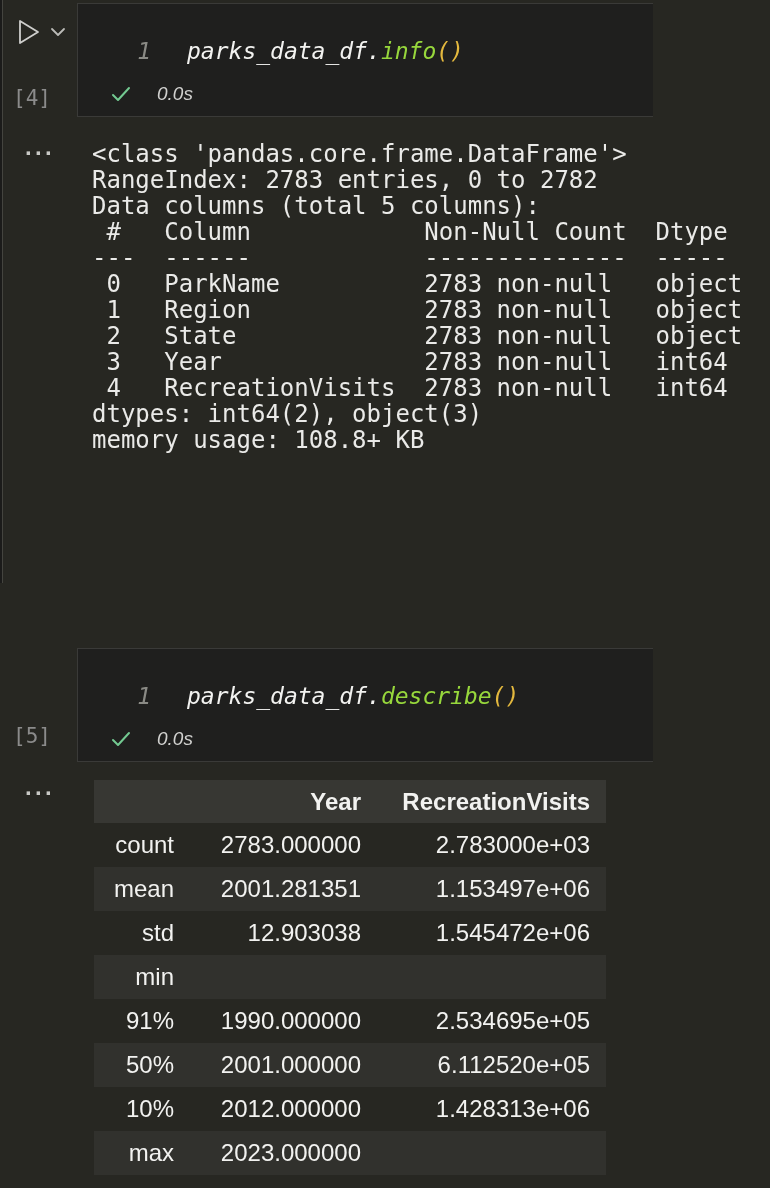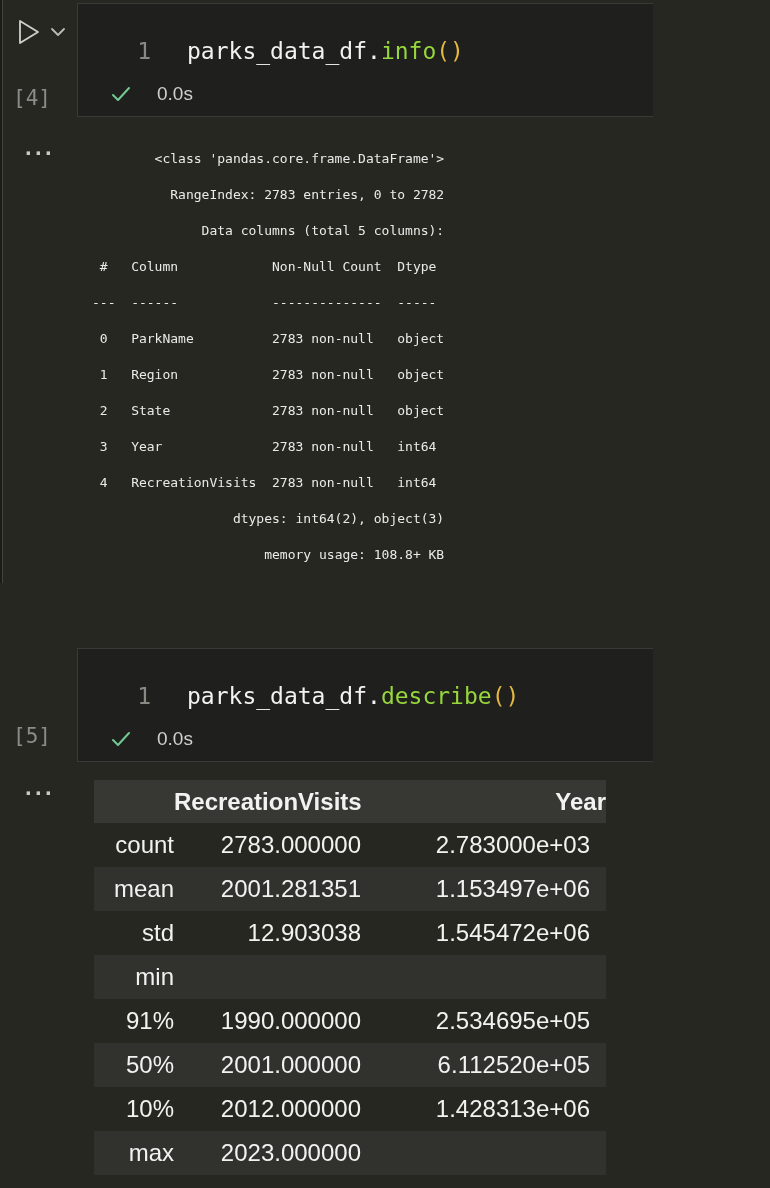--- a/index.html
+++ b/index.html
@@ -17,21 +17,21 @@
     background:var(--page-bg);
     font-family:"Liberation Sans",sans-serif;
   }
   .focus-bar{
     position:absolute;left:0;top:0;width:3px;height:583px;
     background:#1b1b1a;border-right:1px solid #44443f;
   }
   .cell{
     position:absolute;left:77px;width:576px;height:114px;
     background:var(--cell-bg);
-    border:1px solid var(--cell-border);border-right:none;
+    border:1px solid var(--cell-border);border-right:none;font-style:italic;
   }
   #cell-1{top:3px}
   #cell-2{top:648px}
   .code-line{
     position:absolute;top:30px;left:0;right:0;height:34px;line-height:34px;
     font-family:"DejaVu Sans Mono",monospace;font-size:23px;white-space:pre;
   }
   .line-number{display:inline-block;width:73px;text-align:right;color:var(--line-number-color)}
   .code{margin-left:36px;color:var(--code-text)}
   .code .method{color:var(--method-color)}
@@ -53,22 +53,22 @@
   .run-controls{position:absolute;left:16px;top:18px;display:flex;align-items:flex-start}
   .more{
     position:absolute;left:20px;width:40px;text-align:center;
     font-size:24px;font-weight:700;letter-spacing:2px;color:var(--ellipsis-color);
     line-height:24px;
   }
   #more-1{top:141px}
   #more-2{top:781px}
   .output-pre{
     position:absolute;left:92px;top:141px;margin:0;
-    font-family:"DejaVu Sans Mono",monospace;font-size:13px;line-height:36px;
-    color:var(--output-text);white-space:pre;text-align:right;
+    font-family:"DejaVu Sans Mono",monospace;font-size:24px;line-height:26px;
+    color:var(--output-text);white-space:pre;
   }
   .dtable{
     position:absolute;left:94px;top:780px;width:512px;
     font-size:24px;color:var(--table-text);
   }
   .trow{
     display:grid;grid-template-columns:80px 187px 245px;
     height:44px;align-items:center;
   }
   .trow.thead{height:43px;background:var(--table-header-bg);font-weight:700}
@@ -132,22 +132,22 @@
       </svg>
     </span>
     <span class="duration">0.0s</span>
   </div>
 </div>
 
 <div class="more" id="more-2">···</div>
 <div class="dtable">
   <div class="trow thead">
     <div class="tcell c0"></div>
+    <div class="tcell c1">Year</div>
     <div class="tcell c2">RecreationVisits</div>
-    <div class="tcell c1">Year</div>
   </div>
   <div>
       <div class="trow">
         <div class="tcell c0">count</div>
         <div class="tcell c1">2783.000000</div>
         <div class="tcell c2">2.783000e+03</div>
       </div>
       <div class="trow stripe">
         <div class="tcell c0">mean</div>
         <div class="tcell c1">2001.281351</div>

